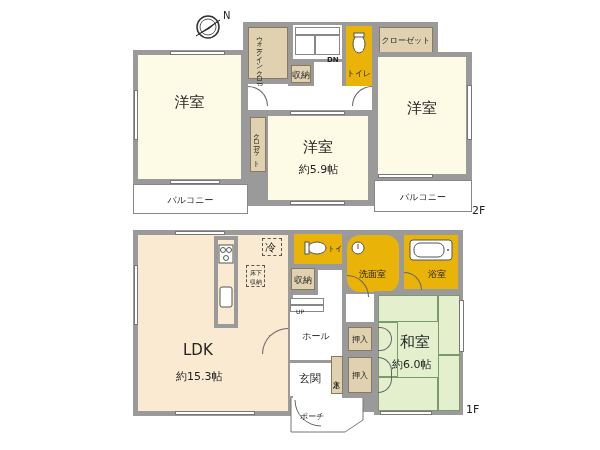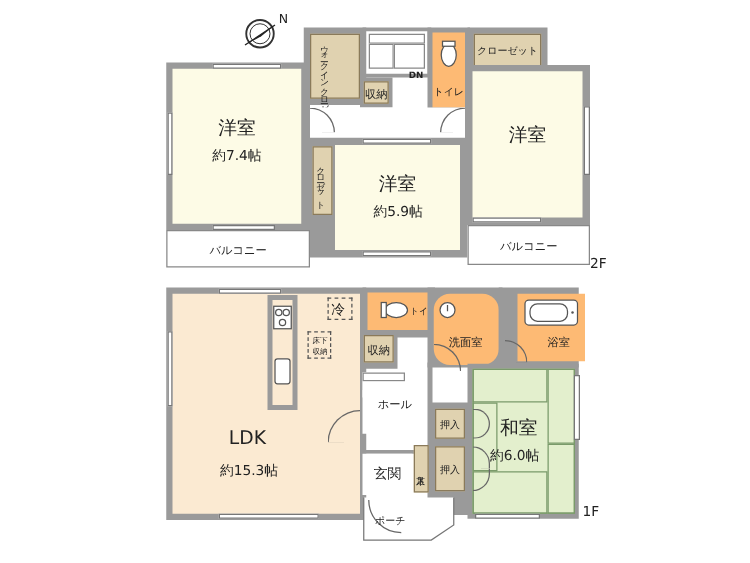--- a/index.html
+++ b/index.html
@@ -3,21 +3,21 @@
 <meta charset="utf-8">
 <style>
   html, body { margin:0; padding:0; background:#ffffff; }
   body { width:600px; height:450px; position:relative; overflow:hidden;
          font-family:"DejaVu Sans", sans-serif; color:#222; }
   .abs { position:absolute; box-sizing:border-box; }
   .wall { position:absolute; background:#9a9a9a; }
   .room { position:absolute; box-sizing:border-box; }
   .western { background:#fdfbe6; }
   .ldk { background:#fbead2; }
-  .wet { background:#fdba74; }
+  .wet { background:#eab308; }
   .washitsu { background:#e3efcd; }
   .storage { background:#e0d2b0; border:1px solid #8a7a5a; }
   .plain { background:#ffffff; }
   .label { position:absolute; text-align:center; white-space:nowrap; color:#222; }
   .big { font-size:15px; }
   .mid { font-size:11px; }
   .small { font-size:9px; }
   .tiny { font-size:7px; }
   .vert { writing-mode:vertical-rl; text-orientation:upright; font-size:8px; letter-spacing:-1px; line-height:1; }
   .window { position:absolute; background:#fff; border:1px solid #777; box-sizing:border-box; }
@@ -37,21 +37,20 @@
     <line x1="3" y1="24" x2="27" y2="8" stroke="#222" stroke-width="1"></line>
   </svg>
   <span class="label mid" style="left:30px;top:-2px;font-size:10px;">N</span>
 </div>
 
 <div>
 
   <div class="wall" style="left:133px;top:50px;width:115px;height:134px;"></div>
   <div class="room western" style="left:138px;top:55px;width:103px;height:124px;">
     <span class="label big" style="left:0;right:0;top:38px;">洋室</span>
-    <span class="label mid" style="left:0;right:0;top:62px;">約7.4帖</span>
   </div>
   <div class="window" style="left:170px;top:51px;width:55px;height:4px;"></div>
   <div class="window" style="left:134px;top:90px;width:4px;height:50px;"></div>
   <div class="window" style="left:170px;top:180px;width:50px;height:4px;"></div>
 
   <div class="wall" style="left:243px;top:22px;width:50px;height:62px;"></div>
   <div class="room storage" style="left:248px;top:27px;width:40px;height:52px;">
     <span class="label vert" style="left:6px;top:3px;height:48px;font-size:7px;">ウォークインクローゼット</span>
   </div>
 
@@ -171,31 +170,31 @@
   <div class="room wet" style="left:347px;top:235px;width:52px;height:57px;border-radius:13px;">
     <svg width="16" height="16" style="position:absolute;left:3px;top:5px;">
       <circle cx="8" cy="8" r="6" fill="#fff" stroke="#555"></circle>
       <line x1="8" y1="4" x2="8" y2="9" stroke="#555"></line>
     </svg>
     <span class="label small" style="left:12px;top:33px;">洗面室</span>
   </div>
   <div class="door-arc" style="left:347px;top:275px;width:22px;height:22px;border-radius:0 22px 0 0;border-left:none;border-bottom:none;"></div>
 
   <div class="wall" style="left:399px;top:230px;width:64px;height:64px;"></div>
-  <div class="room wet" style="left:404px;top:235px;width:54px;height:54px;margin-left:10px;">
+  <div class="room wet" style="left:404px;top:235px;width:54px;height:54px;">
     <svg width="44" height="22" style="position:absolute;left:5px;top:4px;">
       <rect x="1" y="1" width="42" height="20" rx="3" fill="#fff" stroke="#555"></rect>
       <rect x="5" y="4" width="30" height="14" rx="6" fill="#fff" stroke="#555"></rect>
       <circle cx="39" cy="11" r="1" fill="#555"></circle>
     </svg>
     <span class="label small" style="left:24px;top:33px;">浴室</span>
   </div>
   <div class="door-arc" style="left:404px;top:272px;width:18px;height:18px;border-radius:0 18px 0 0;border-left:none;border-bottom:none;"></div>
 
-  <div class="room plain" style="left:290px;top:305px;width:52px;height:42px;">
+  <div class="room plain" style="left:290px;top:318px;width:52px;height:42px;">
     <span class="label small" style="left:0;right:0;top:12px;">ホール</span>
   </div>
   <div class="door-arc" style="left:262px;top:328px;width:26px;height:26px;border-radius:26px 0 0 0;border-right:none;border-bottom:none;"></div>
   <div class="wall" style="left:342px;top:290px;width:4px;height:120px;"></div>
   <div class="wall" style="left:288px;top:360px;width:58px;height:3px;"></div>
 
   <div class="room plain" style="left:290px;top:363px;width:40px;height:33px;">
     <span class="label mid" style="left:0;right:0;top:8px;">玄関</span>
   </div>
   <div class="room storage" style="left:331px;top:356px;width:12px;height:38px;">

